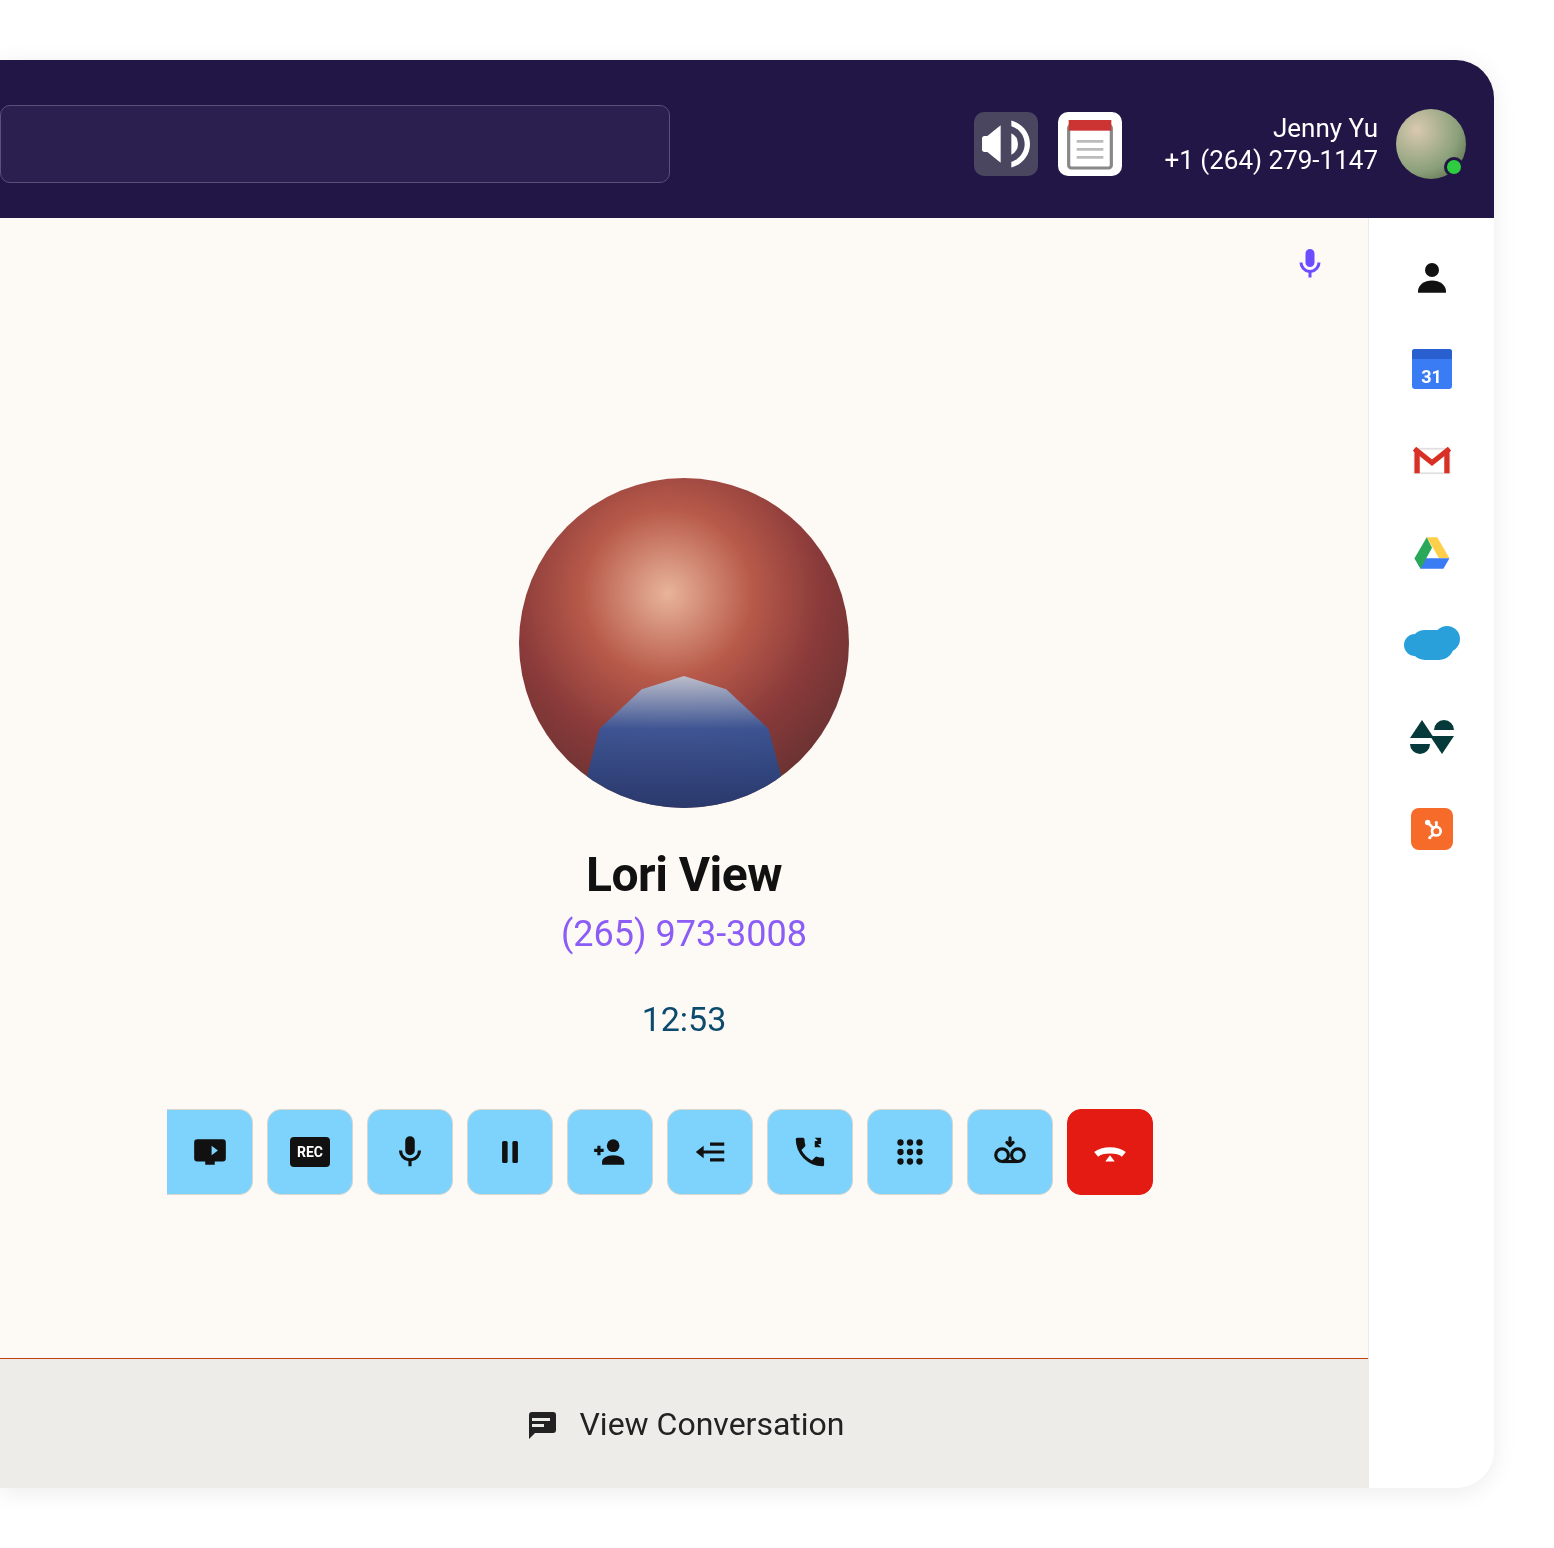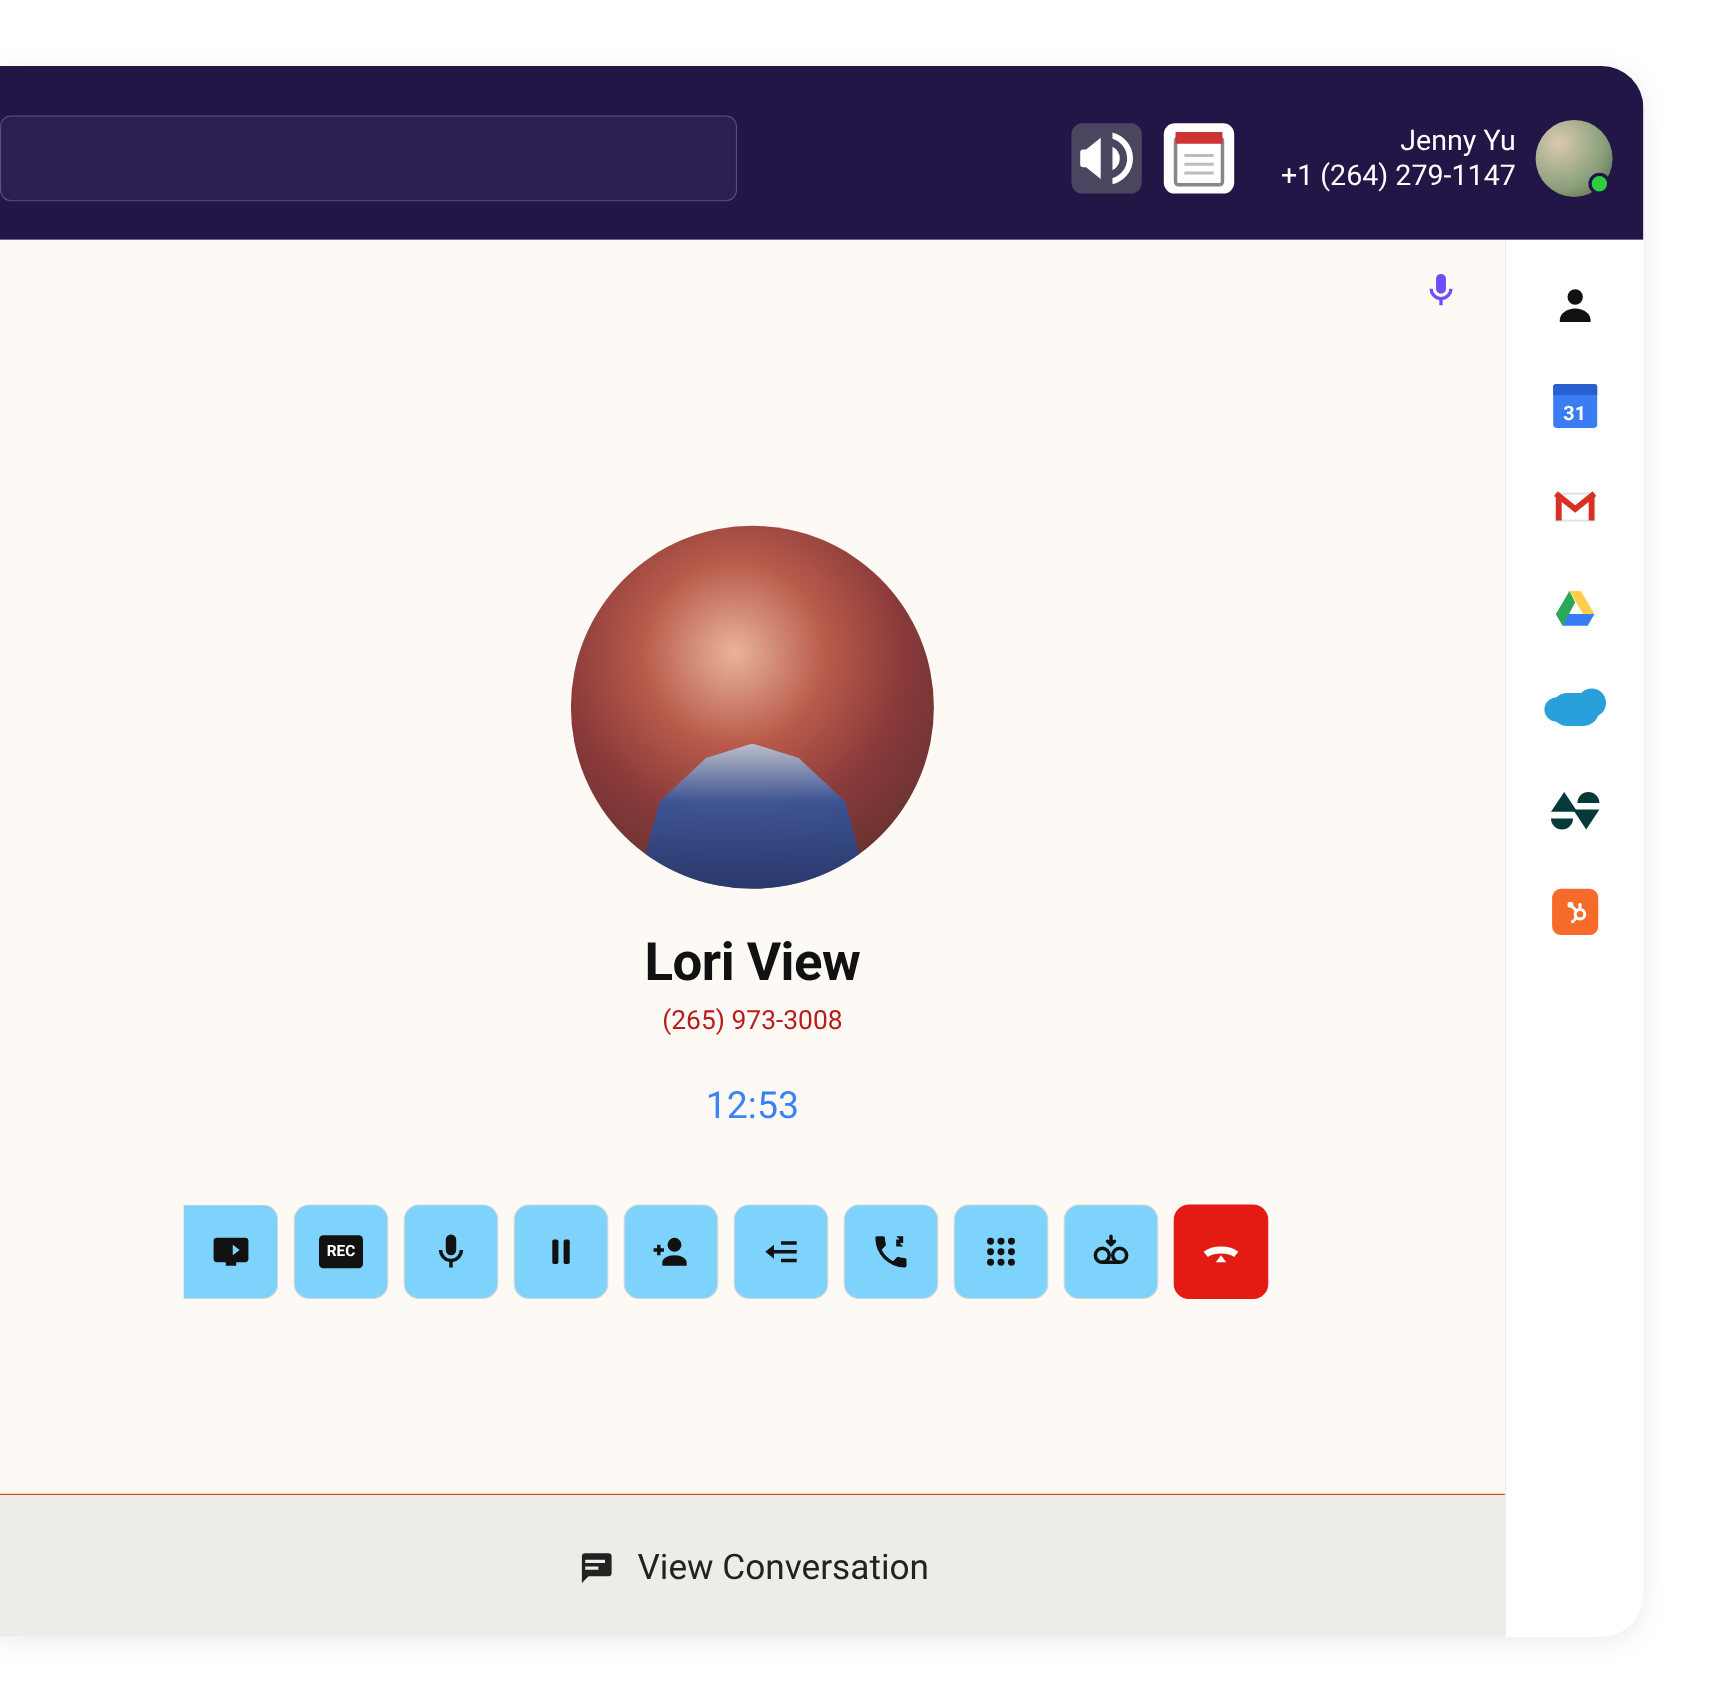--- a/index.html
+++ b/index.html
@@ -105,22 +105,22 @@
     position: relative;
   }
   .contact-avatar::after{
     content:"";
     position:absolute; left:18%; right:18%; bottom:0; height:40%;
     background: linear-gradient(180deg,#bcd6ea 0%, #2a5aa8 40%, #1a3a7a 100%);
     clip-path: polygon(0 100%, 10% 40%, 30% 10%, 50% 0%, 70% 10%, 90% 40%, 100% 100%);
     opacity:0.8;
   }
   .contact-name { font-size: 48px; font-weight: 700; color: #111; margin-bottom: 10px; letter-spacing: -0.5px;}
-  .contact-phone { font-size: 24px; font-weight: 400; color: #b91c1c; margin-bottom: 44px; }
-  .call-timer { font-size: 34px; font-weight: 400; color: #3b82f6; margin-bottom: 70px;}
+  .contact-phone { font-size: 36px; font-weight: 400; color: #8b5cf6; margin-bottom: 44px; }
+  .call-timer { font-size: 34px; font-weight: 400; color: #0c4a6e; margin-bottom: 70px;}
   .call-controls {
     display: flex;
     gap: 14px;
     margin-left: -40px;
   }
   .ctrl-btn {
     width: 86px; height: 86px;
     border: 1.5px solid #d8d5d0;
     border-radius: 14px;
     background: #7dd3fc;

